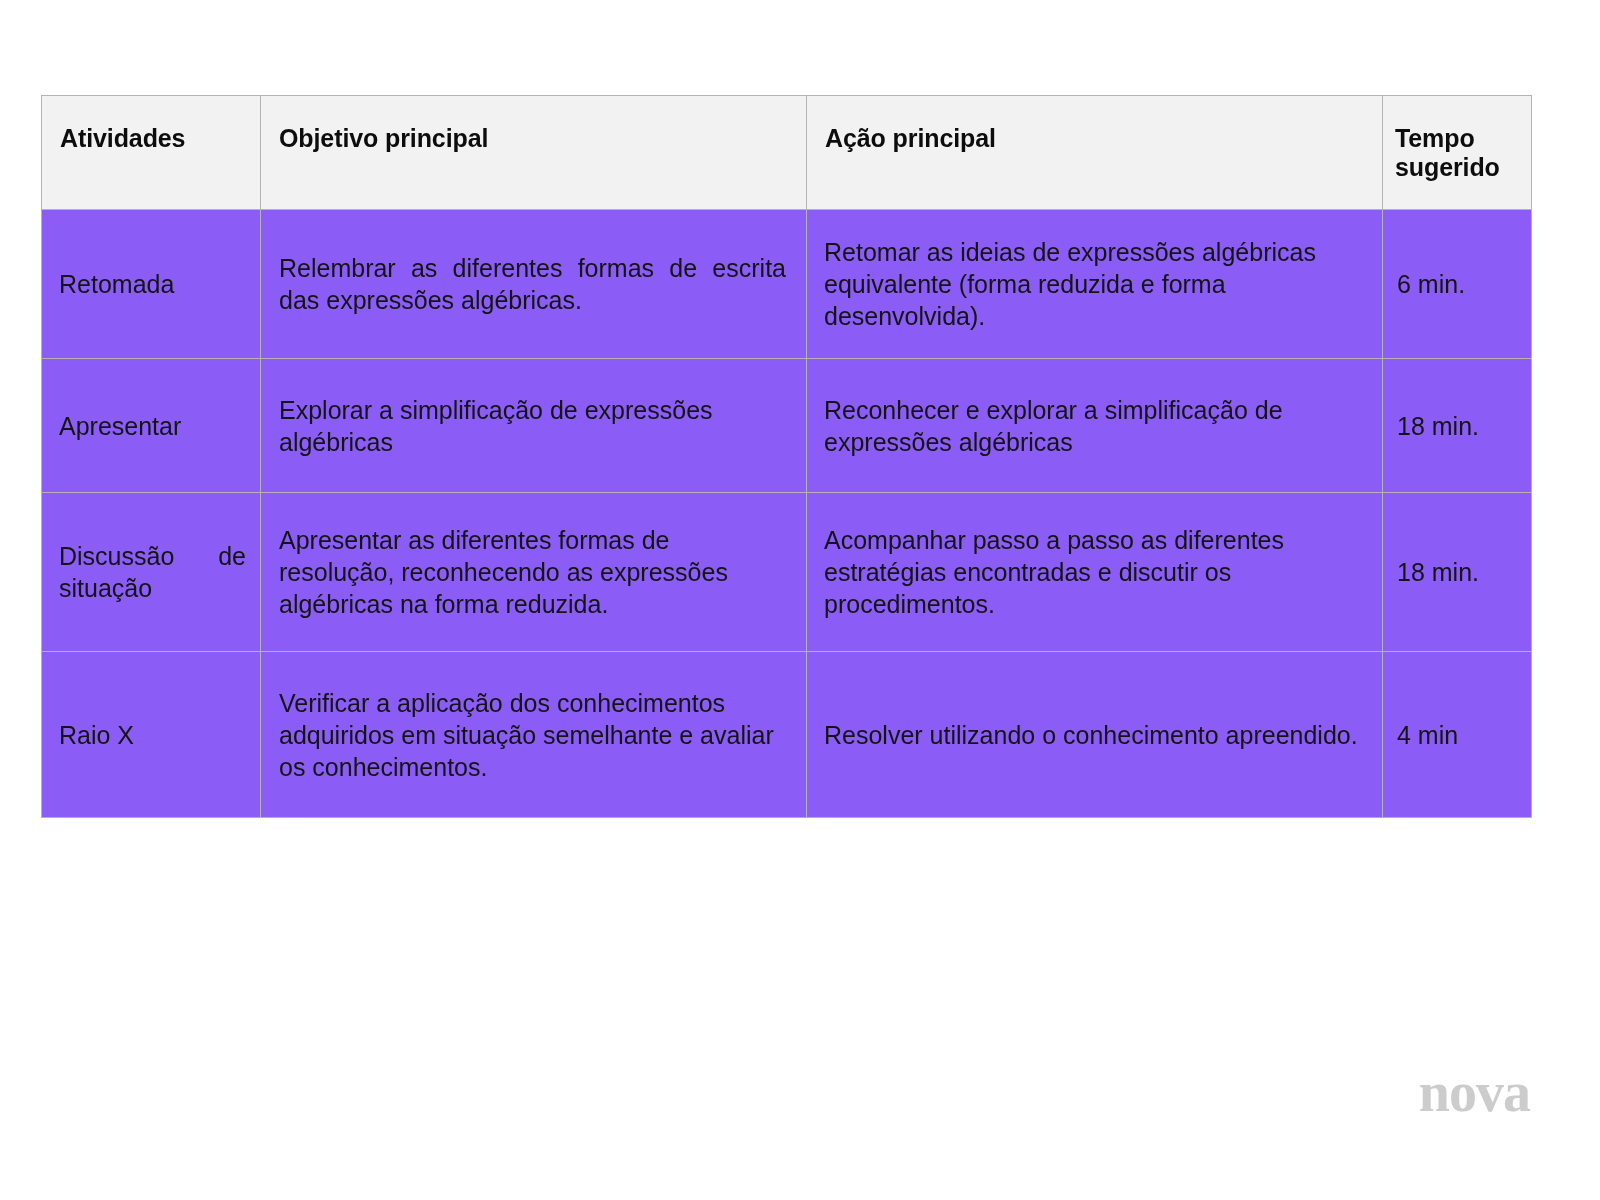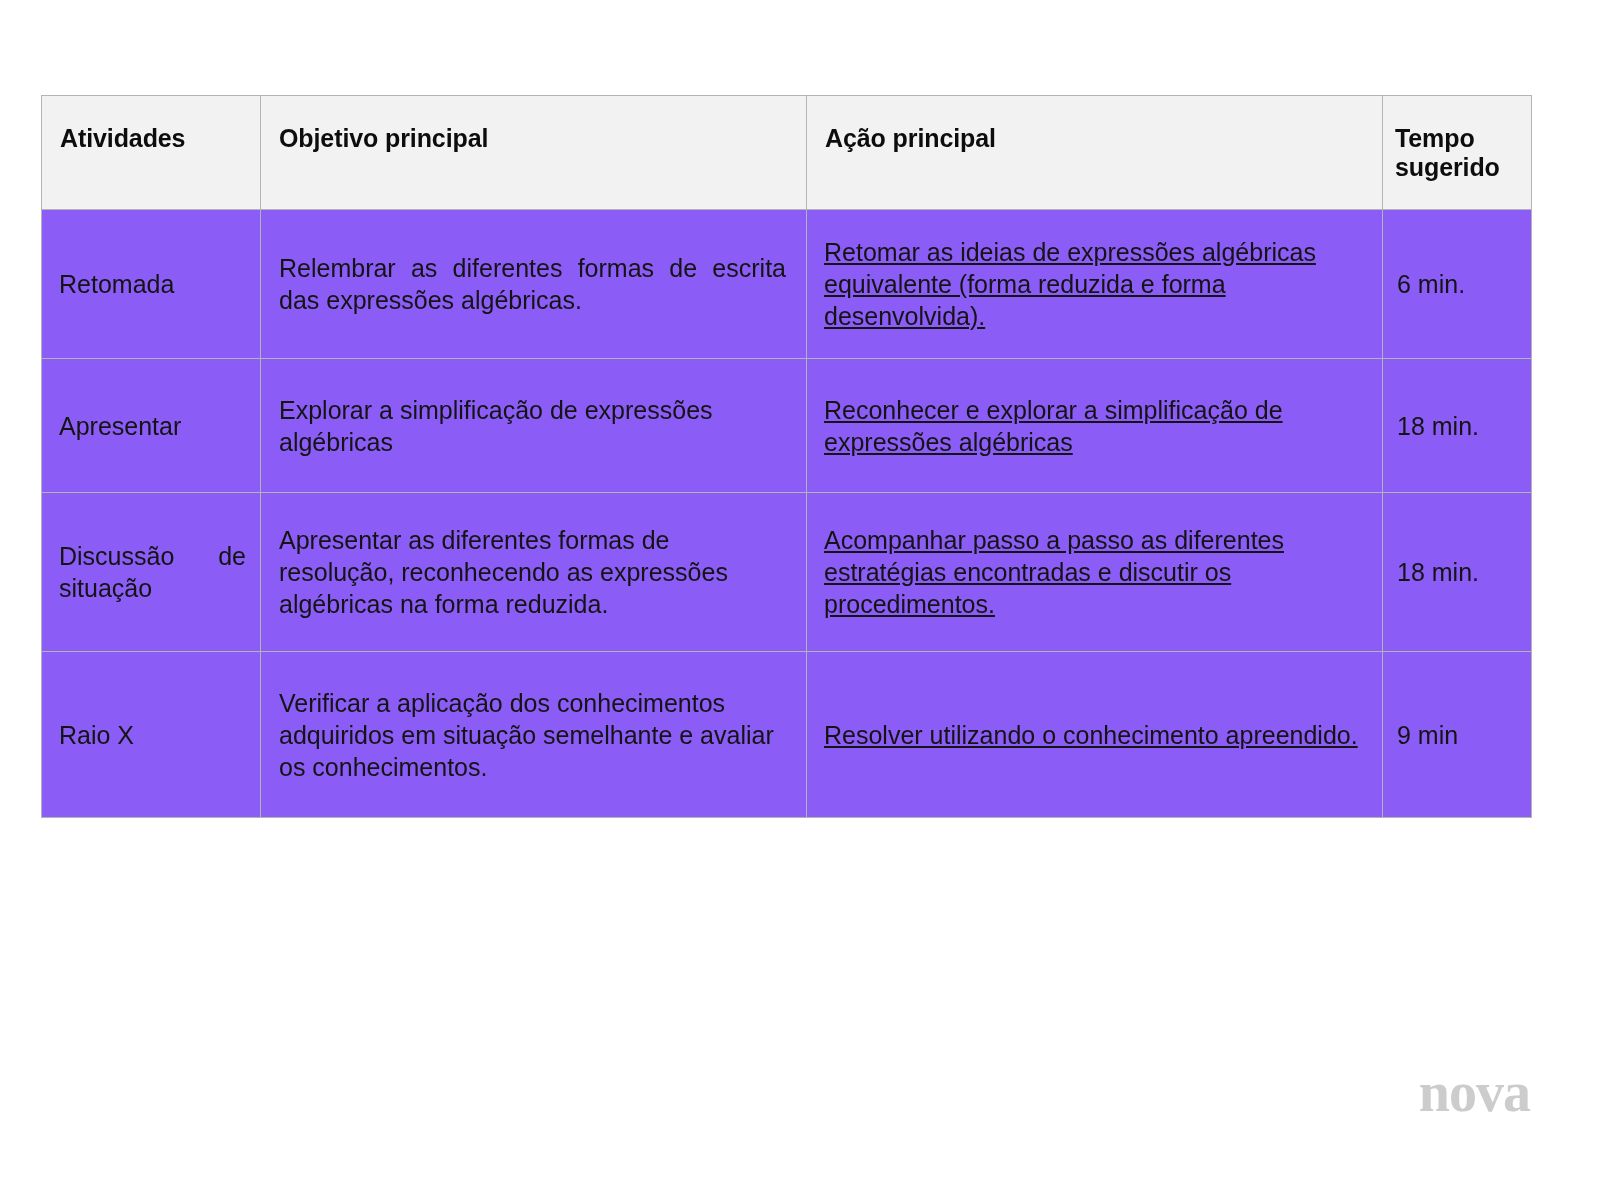--- a/index.html
+++ b/index.html
@@ -85,21 +85,20 @@
     padding-left: 17px;
     padding-right: 14px;
   }
   .cell.objective {
     padding-left: 18px;
     padding-right: 20px;
   }
   .cell.action {
     padding-left: 17px;
     padding-right: 18px;
-    text-decoration: underline;
   }
   .cell.time {
     padding-left: 14px;
     padding-right: 8px;
     white-space: nowrap;
   }
 
   .justify   { text-align: justify; text-align-last: justify; }
   .just-para { text-align: justify; }
 
@@ -214,21 +213,21 @@
           <td>
             <div class="cell activity">Raio X</div>
           </td>
           <td>
             <div class="cell objective">Verificar a aplicação dos conhecimentos adquiridos em situação semelhante e avaliar os conhecimentos.</div>
           </td>
           <td>
             <div class="cell action">Resolver utilizando o conhecimento apreendido.</div>
           </td>
           <td>
-            <div class="cell time"> 9 min</div>
+            <div class="cell time"> 4 min</div>
           </td>
         </tr>
 
       </tbody>
     </table>
   </div>
 
   <div class="logo">
     <span class="l1">nova</span>
   </div>

